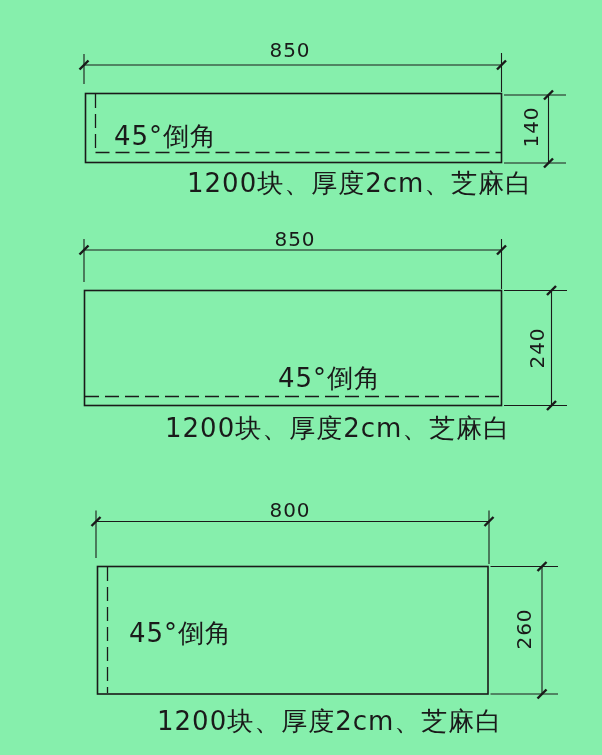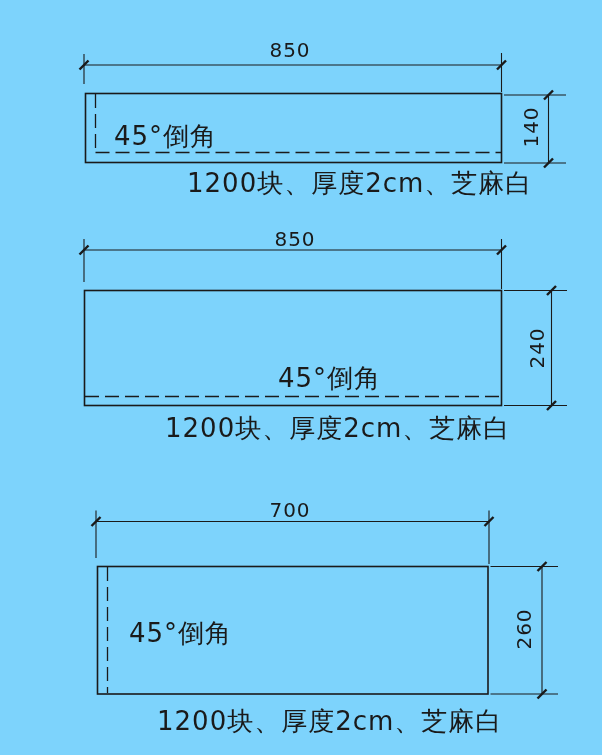--- a/index.html
+++ b/index.html
@@ -1,19 +1,19 @@
 <!DOCTYPE html>
 <html><head>
 <meta charset="utf-8">
 <style>
   html,body{margin:0;padding:0;background:#ffffff;}
   .canvas{
     position:relative;
     width:602px;height:755px;
-    background:#7dd3fc;
+    background:#86efac;
     font-family:"DejaVu Sans","Liberation Sans",sans-serif;
     color:#1a1a1a;
     overflow:hidden;
   }
   svg.linework{position:absolute;left:0;top:0;}
   .txt{position:absolute;line-height:1;white-space:nowrap;color:#1a1a1a;}
   .dim-label{font-size:20px;letter-spacing:1px;transform:translateX(-50%);}
   .dim-label-v{
     font-size:20px;letter-spacing:1px;
     transform:translate(-50%,-50%) rotate(-90deg);
@@ -84,18 +84,18 @@
   <div class="txt dim-label" style="left:290px;top:40px;">850</div>
   <div class="txt dim-label-v" style="left:531px;top:127px;">140</div>
   <div class="txt chamfer-label" style="left:98px;top:123px;">45°倒角</div>
   <div class="txt caption" style="left:187px;top:170px;">1200块、厚度2cm、芝麻白</div>
 
   <div class="txt dim-label" style="left:295px;top:229px;">850</div>
   <div class="txt dim-label-v" style="left:537px;top:348px;">240</div>
   <div class="txt chamfer-label" style="left:262px;top:365px;">45°倒角</div>
   <div class="txt caption" style="left:165px;top:415px;">1200块、厚度2cm、芝麻白</div>
 
-  <div class="txt dim-label" style="left:290px;top:500px;">700</div>
+  <div class="txt dim-label" style="left:290px;top:500px;">800</div>
   <div class="txt dim-label-v" style="left:524px;top:629px;">260</div>
   <div class="txt chamfer-label" style="left:113px;top:620px;">45°倒角</div>
   <div class="txt caption" style="left:157px;top:708px;">1200块、厚度2cm、芝麻白</div>
 
 </div>
 
 </body></html>

